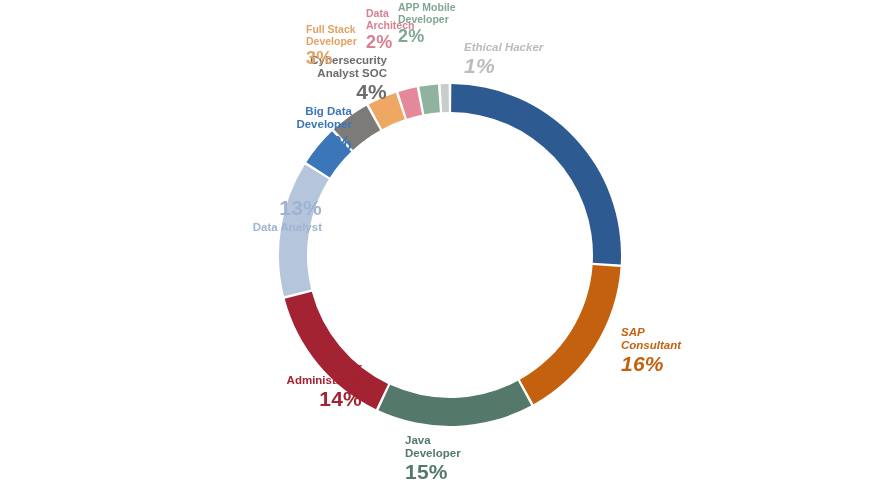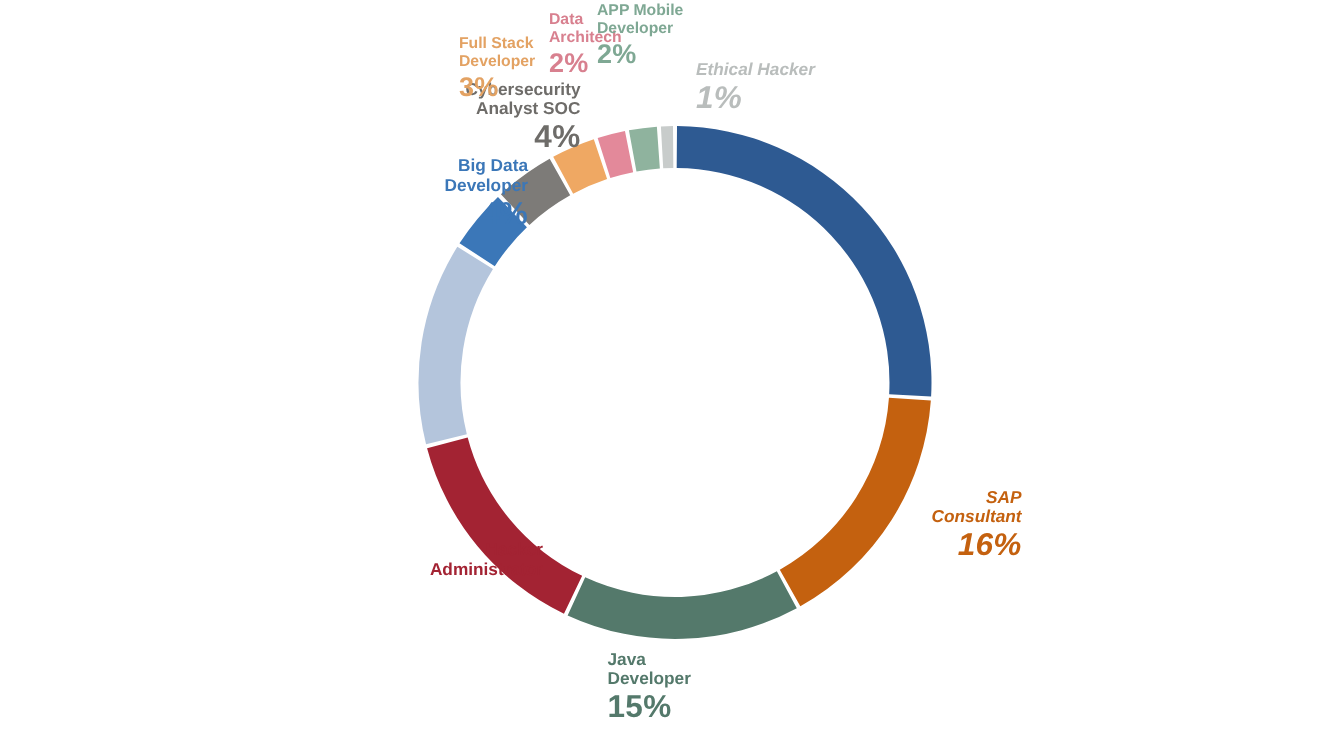--- a/index.html
+++ b/index.html
@@ -71,37 +71,42 @@
           <path d="M 306.34 162.24 A 171 171 0 0 1 331.97 131.27 L 351.29 151.53 A 143 143 0 0 0 329.87 177.43 Z" fill="#3B77B8"></path>
           <path d="M 333.93 129.43 A 171 171 0 0 1 366.45 105.80 L 380.13 130.23 A 143 143 0 0 0 352.93 149.99 Z" fill="#7D7B78"></path>
           <path d="M 368.80 104.51 A 171 171 0 0 1 395.88 92.79 L 404.74 119.35 A 143 143 0 0 0 382.10 129.15 Z" fill="#EFA863"></path>
           <path d="M 398.44 91.96 A 171 171 0 0 1 416.64 87.29 L 422.10 114.75 A 143 143 0 0 0 406.88 118.66 Z" fill="#E3899A"></path>
           <path d="M 419.28 86.78 A 171 171 0 0 1 437.92 84.43 L 439.90 112.36 A 143 143 0 0 0 424.31 114.33 Z" fill="#8FB39E"></path>
           <path d="M 440.60 84.26 A 171 171 0 0 1 448.66 84.01 L 448.88 112.00 A 143 143 0 0 0 442.14 112.22 Z" fill="#C8CCCB"></path>
         </g>
     </svg>
 
 
-    <div class="lbl l" style="left:621px;top:326px;text-align:right;">
+    <div class="lbl l" style="left:621px;top:326px;">
       <span class="name" style="color:#C4610F">SAP</span>
       <span class="name" style="color:#C4610F">Consultant</span>
       <span class="pct" style="color:#C4610F">16%</span>
     </div>
 
     <div class="lbl c" style="left:405px;top:434px;width:110px;">
       <span class="name" style="color:#54796B">Java</span>
       <span class="name" style="color:#54796B">Developer</span>
       <span class="pct" style="color:#54796B">15%</span>
     </div>
 
     <div class="lbl r" style="left:185px;top:361px;width:135px;">
       <span class="name" style="color:#A32333">Hacker</span>
       <span class="name" style="color:#A32333">Administrator</span>
+      <span class="pct" style="color:#A32333">14%</span>
     </div>
 
+    <div class="lbl r pct-first" style="left:150px;top:196px;width:130px;">
+      <span class="pct" style="color:#9FB4D0">13%</span>
+      <span class="name" style="color:#9FB4D0">Data Analyst</span>
+    </div>
 
     <div class="lbl r" style="left:185px;top:105px;width:125px;">
       <span class="name" style="color:#3B77B8">Big Data</span>
       <span class="name" style="color:#3B77B8">Developer</span>
       <span class="pct" style="color:#3B77B8">4%</span>
     </div>
 
     <div class="lbl r reg" style="left:215px;top:54px;width:130px;">
       <span class="name" style="color:#6E6C69">Cybersecurity</span>
       <span class="name" style="color:#6E6C69">Analyst SOC</span>

